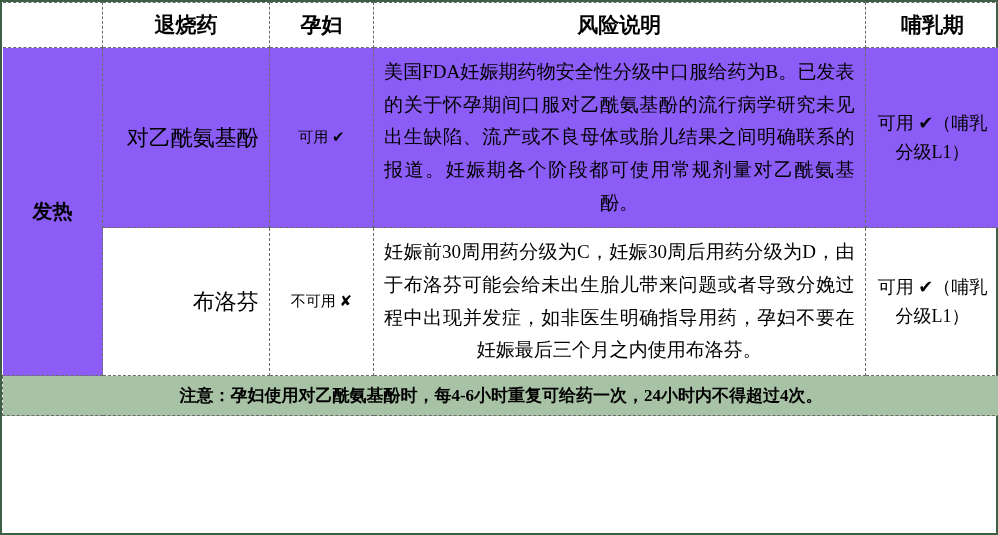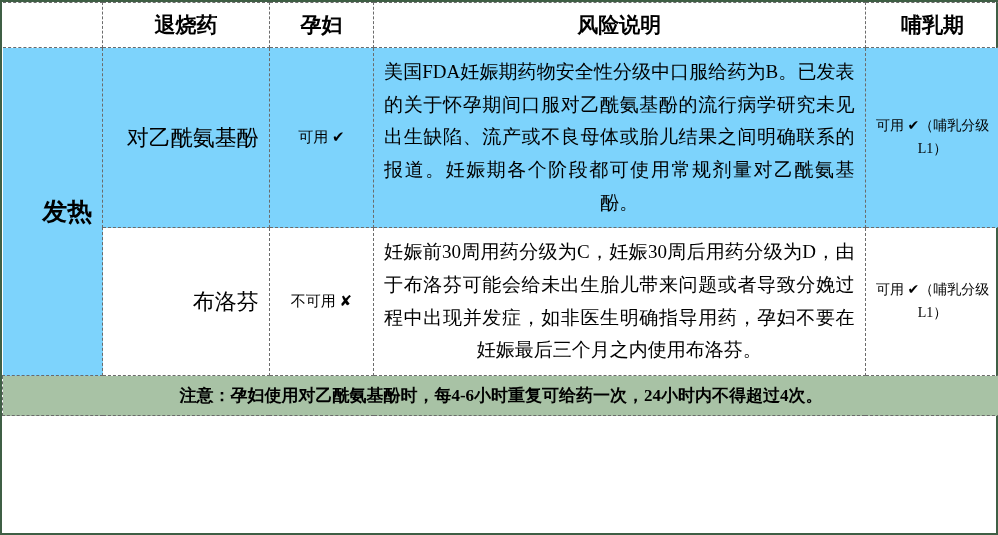--- a/index.html
+++ b/index.html
@@ -50,25 +50,25 @@
     padding: 4px 6px;
     border-top: none;
   }
   .hdr td.blank-corner {
     border-left: none;
   }
   .hdr td.last-col {
     border-right: none;
   }
   .row-hl td {
-    background: #7dd3fc;
+    background: #8b5cf6;
   }
   .cat-cell {
-    text-align: right;
-    font-size: 25px;
+    text-align: center;
+    font-size: 20px;
     font-weight: bold;
     border-left: none !important;
     background: #ffffff;
   }
   .drug-cell {
     text-align: right;
     font-size: 22px;
   }
   .preg-cell {
     text-align: center;
@@ -77,21 +77,21 @@
   }
   .risk-cell {
     text-align: justify;
     text-align-last: center;
     font-size: 19px;
     line-height: 1.72;
     padding: 14px 18px;
   }
   .lact-cell {
     text-align: center;
-    font-size: 14px;
+    font-size: 18px;
     line-height: 1.6;
     border-right: none !important;
   }
 
   .note-row td {
     border: none;
     border-top: 2px solid #3f5f45;
     background: #a8c2a5;
     text-align: center;
     font-size: 17px;

